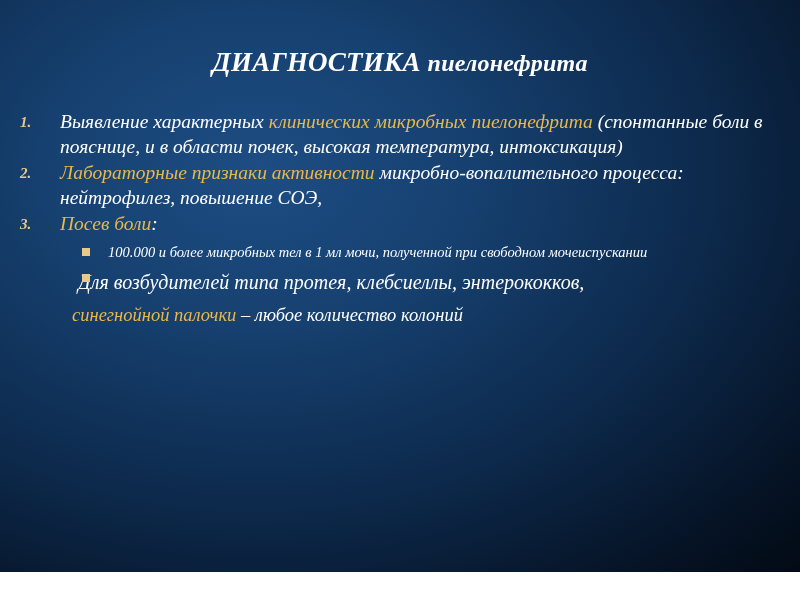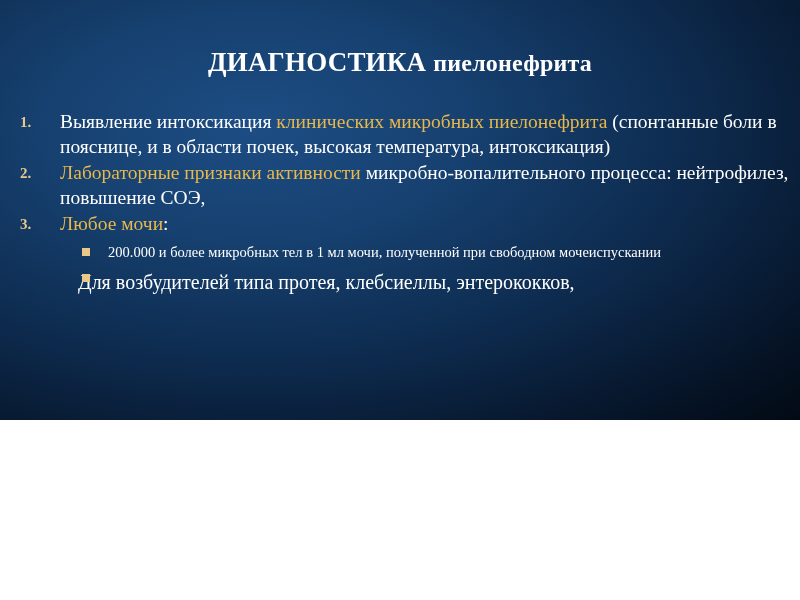--- a/index.html
+++ b/index.html
@@ -8,25 +8,26 @@
   }
   body {
     width: 800px;
     height: 600px;
     overflow: hidden;
     font-family: "Liberation Serif", serif;
   }
   .slide {
     position: relative;
     width: 800px;
-    height: 420px;
+    height: 572px;
     background: radial-gradient(ellipse at 32% 30%, #1d4d84 0%, #16406f 28%, #0d2a4d 58%, #061427 85%, #020a14 100%);
     color: #ffffff;
     box-sizing: border-box;
     overflow: hidden;
+    font-style: italic;
   }
   .title {
     position: absolute;
     top: 47px;
     left: 0;
     width: 800px;
     text-align: center;
     font-size: 27px;
     font-weight: bold;
     letter-spacing: 0.2px;
@@ -107,39 +108,42 @@
 
 <div class="slide">
 
   <div class="title">
     <span class="t-main">ДИАГНОСТИКА </span><span class="t-sub">пиелонефрита</span>
   </div>
 
   <div class="body">
 
     <div class="lvl1">
-      <span class="num">1.</span><span>Выявление интоксикация </span><span class="hl">клинических микробных пиелонефрита</span><span> (спонтанные боли в пояснице, и в области почек, высокая температура, интоксикация)</span>
+      <span class="num">1.</span><span>Выявление характерных </span><span class="hl">клинических микробных пиелонефрита</span><span> (спонтанные боли в пояснице, и в области почек, высокая температура, интоксикация)</span>
     </div>
 
     <div class="lvl1">
       <span class="num">2.</span><span></span><span class="hl">Лабораторные признаки активности</span><span> микробно-вопалительного процесса: нейтрофилез, повышение СОЭ,</span>
     </div>
 
     <div class="lvl1">
-      <span class="num">3.</span><span></span><span class="hl">Любое мочи</span><span>:</span>
+      <span class="num">3.</span><span></span><span class="hl">Посев боли</span><span>:</span>
     </div>
 
 
     <div class="sub-list">
       <div class="sub-item">
         <span class="bullet"></span>
-        <span>200.000 и более микробных тел в 1 мл мочи, полученной при свободном мочеиспускании</span>
+        <span>100.000 и более микробных тел в 1 мл мочи, полученной при свободном мочеиспускании</span>
       </div>
       <div class="sub-item">
         <span class="bullet"></span>
       </div>
     </div>
 
     <div class="tail-line">Для возбудителей типа протея, клебсиеллы, энтерококков,</div>
 
+    <div class="tail-line2">
+      <span class="hl">синегнойной палочки</span><span> – любое количество колоний</span>
+    </div>
 
   </div>
 </div>
 
 </body></html>

